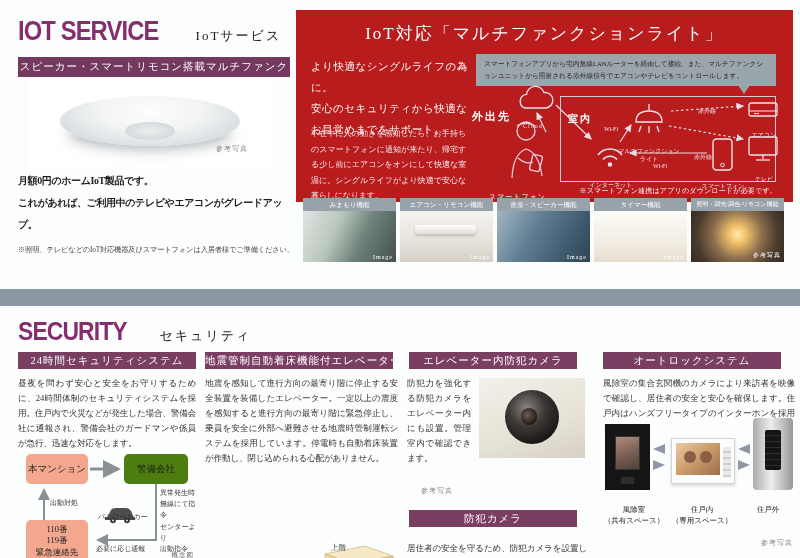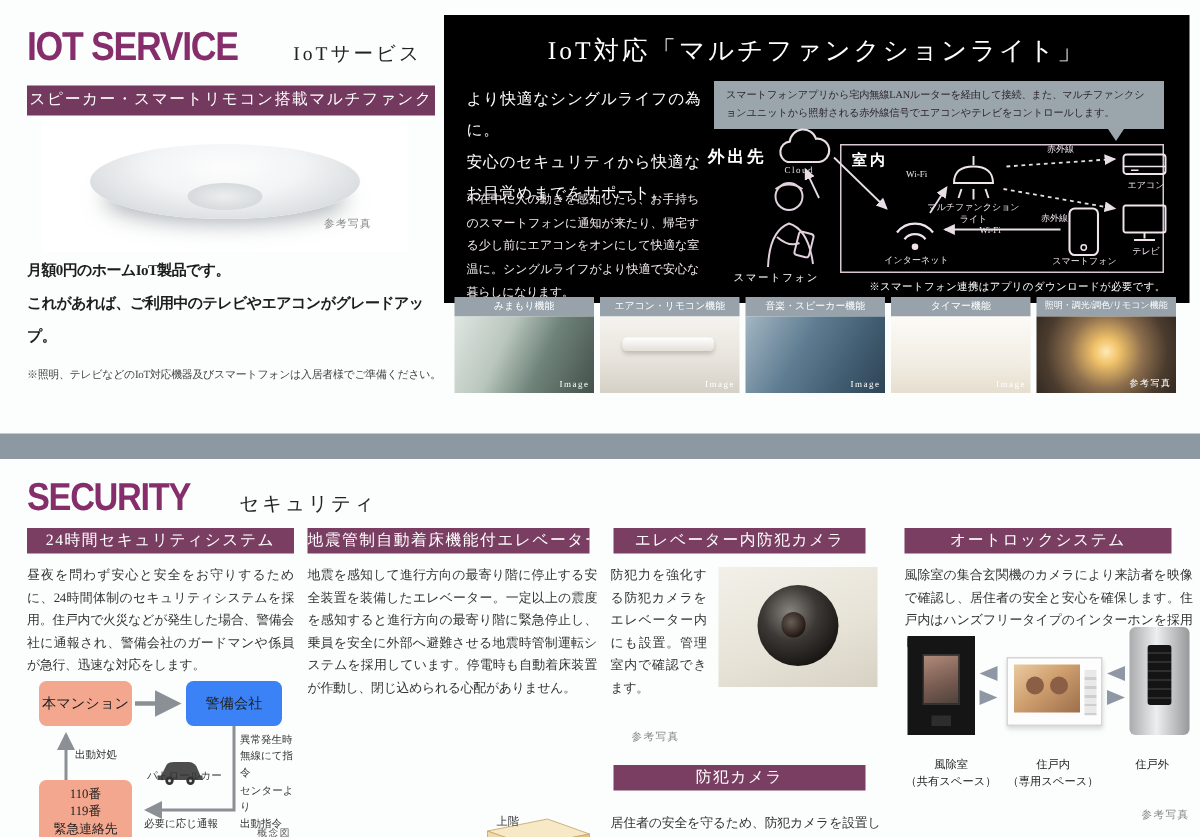--- a/index.html
+++ b/index.html
@@ -24,34 +24,34 @@
             background:radial-gradient(ellipse, #eceeef 0%, #ced2d4 100%); }
   .tiny-caption { font-size:7px; color:#888; letter-spacing:1px; }
   .light-photo .tiny-caption { position:absolute; right:24px; bottom:14px; }
   .iot-lead { position:absolute; left:18px; top:170px; width:278px;
               font-size:10px; letter-spacing:-0.4px; color:#1d1d1d; font-weight:bold; }
   .iot-lead div { line-height:22px; }
   .iot-notes { position:absolute; left:18px; top:243px; width:278px; font-size:7.3px;
                color:#444; line-height:1.85; letter-spacing:-0.2px; }
 
   
-  .panel { position:absolute; left:296px; top:10px; width:497px; height:192px; background:#000000; }
+  .panel { position:absolute; left:296px; top:10px; width:497px; height:192px; background:#b91c1c; }
   .panel-title { position:absolute; left:0; top:12px; width:100%; text-align:center;
                  color:#fff; font-size:17px; letter-spacing:2px; }
   .panel-lead { position:absolute; left:15px; top:46px; width:170px; color:#fff;
                 font-size:10.5px; letter-spacing:0.5px; }
   .panel-lead div { line-height:21px; }
   .panel-body { position:absolute; left:15px; top:116px; width:155px; color:#f3eaf0;
                 font-size:8px; line-height:1.95; text-align:justify; letter-spacing:-0.2px;font-family:Liberation Mono, monospace; }
   .tooltip { position:absolute; left:180px; top:44px; width:300px; background:#9aa5ac;
              color:#2c2330; font-size:6.8px; line-height:1.75; padding:4px 8px; letter-spacing:-0.1px; }
   .tooltip::after { content:""; position:absolute; right:26px; bottom:-8px;
              border-left:6px solid transparent; border-right:6px solid transparent;
              border-top:9px solid #9aa5ac; }
-  .lbl { position:absolute; color:#fff; }
+  .lbl { position:absolute; color:#fff;margin-top:12px; }
   .lbl-outside { left:176px; top:87px; font-size:11px; font-weight:bold; letter-spacing:2px; }
   .lbl-cloud { left:227px; top:101px; font-size:6px; color:#e9dde6; letter-spacing:1px; }
   .lbl-user-phone { left:193px; top:170px; font-size:7px; letter-spacing:1px; }
   .room-box { position:absolute; left:264px; top:86px; width:216px; height:86px;
               border:1px solid #d9c7d3; }
   .lbl-room { left:272px; top:90px; font-size:10px; font-weight:bold; letter-spacing:2px; }
   .lbl-small { font-size:6px; color:#efe4ec; }
   .lbl-wifi1 { left:308px; top:104px; }
   .lbl-wifi2 { left:357px; top:141px; }
   .lbl-ir1 { left:402px; top:85px; }
@@ -96,21 +96,21 @@
   .col2 .sec-banner { width:188px; }
   .col3 .sec-banner { width:168px; margin-left:2px; }
   .col4 .sec-banner { width:178px; }
   .col .sec-body { margin-top:7px; }
 
   
   .c1-diagram { position:absolute; left:0; top:88px; width:178px; height:116px; }
   .dbox { position:absolute; border-radius:5px; display:flex; align-items:center;
           justify-content:center; text-align:center; color:#222; }
   .box-mansion { left:8px; top:14px; width:62px; height:30px; background:#f3a78f; font-size:9.5px; }
-  .box-guard   { left:106px; top:14px; width:64px; height:30px; background:#3b82f6; font-size:9.5px; }
+  .box-guard   { left:106px; top:14px; width:64px; height:30px; background:#4d7c0f; font-size:9.5px; }
   .box-emerg   { left:8px; top:80px; width:62px; height:42px; background:#f3a78f;
                  font-size:8.5px; line-height:1.3; }
   .c1-lbl { position:absolute; font-size:7px; color:#333; }
   .lbl-dispatch { left:32px; top:58px; }
   .alert-lines { position:absolute; left:142px; top:48px; font-size:7px; line-height:1.6; color:#333; }
   .alert-lines span { display:block; }
   .lbl-patrol { left:80px; top:72px; }
   .lbl-report { left:78px; top:104px; }
   .lbl-concept { position:absolute; font-size:6.5px; color:#555; letter-spacing:1px; }
   .c1-concept { right:2px; bottom:-4px; }

